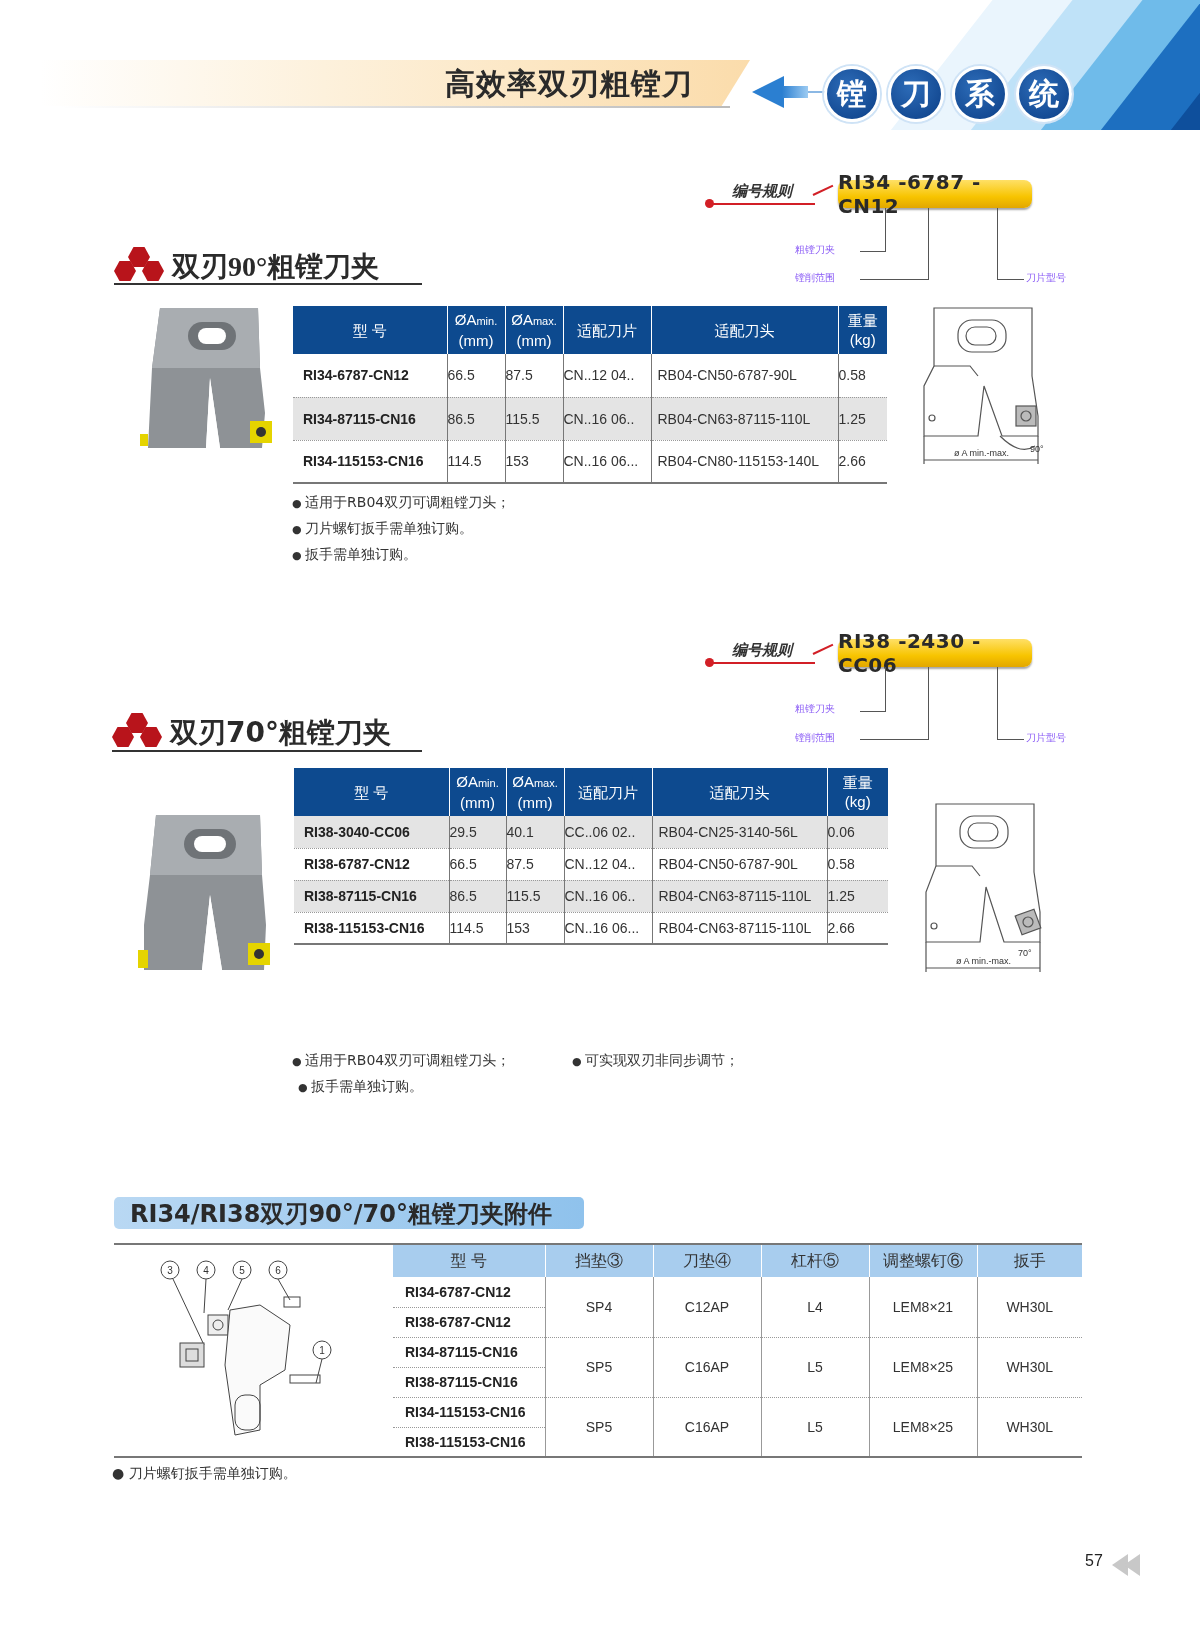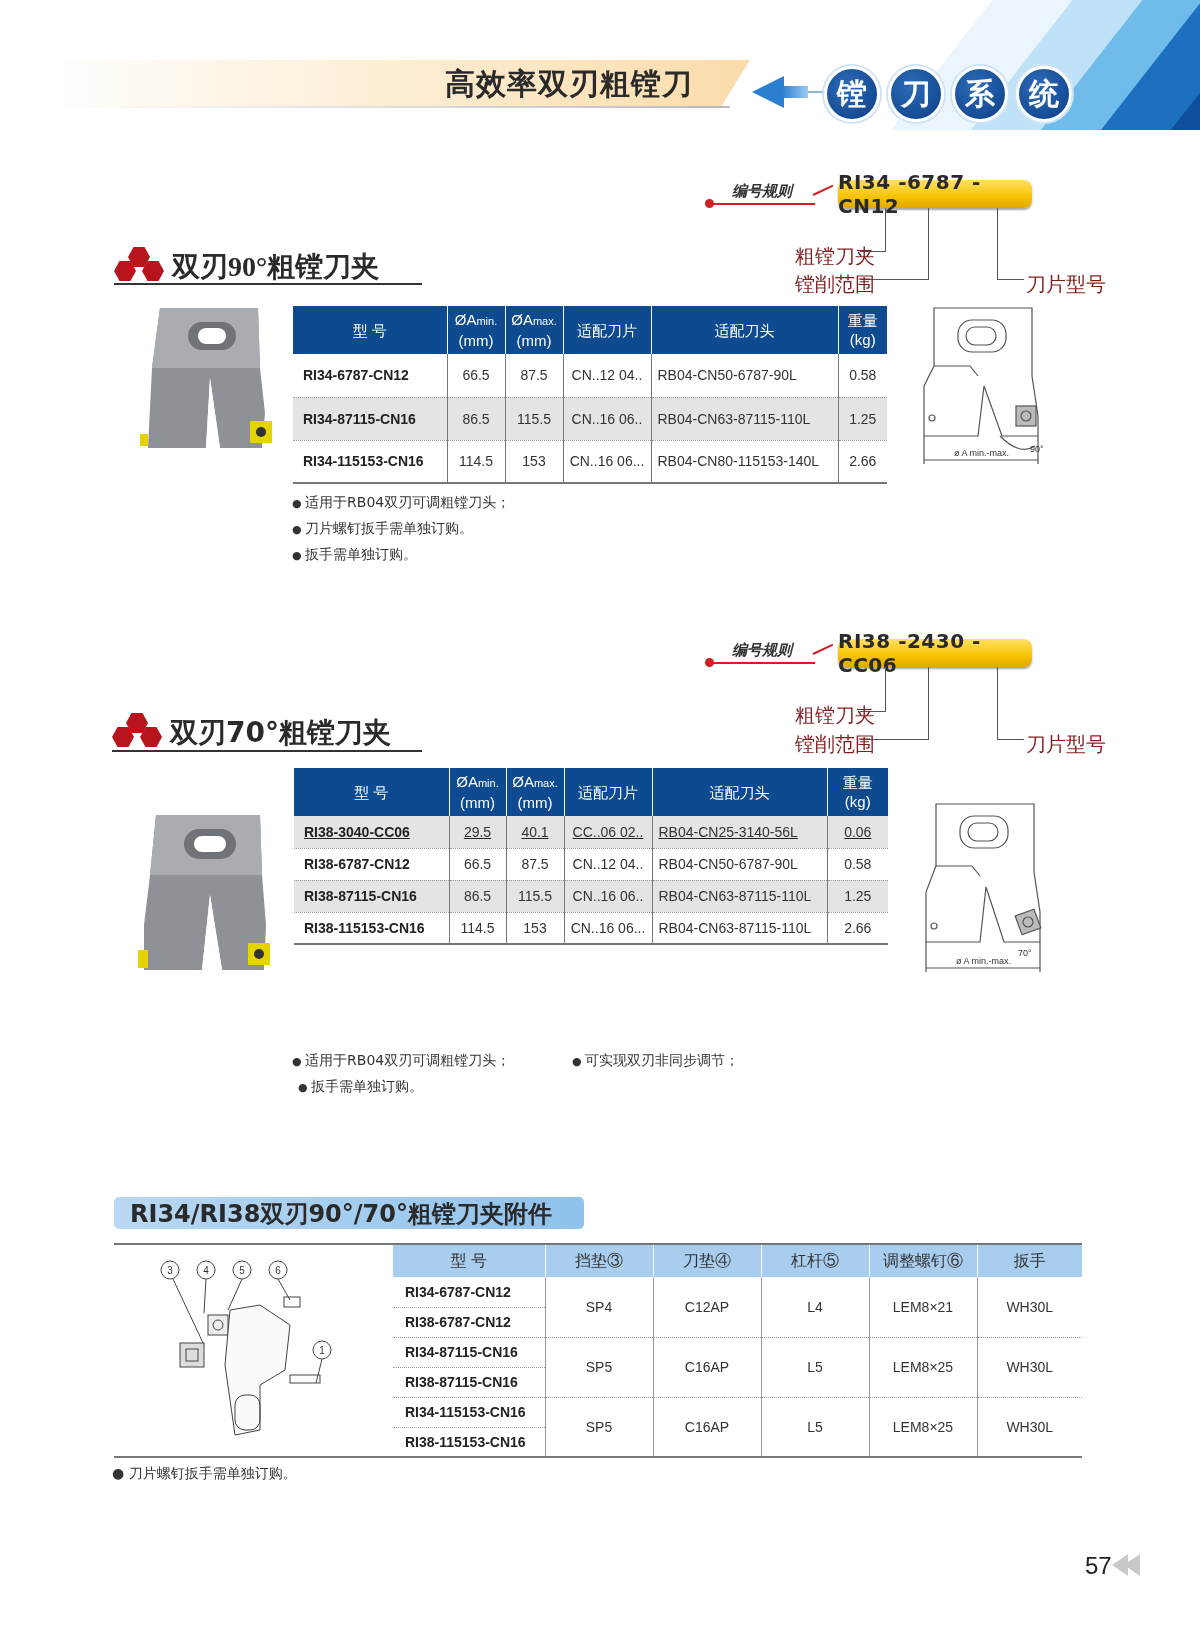--- a/index.html
+++ b/index.html
@@ -23,32 +23,32 @@
     display: flex; align-items: center; justify-content: center; top: 66px; }
 
   
   .rule-dot { width: 9px; height: 9px; border-radius: 50%; background: #d21f26; }
   .rule-red { height: 2px; background: #d21f26; }
   .rule-label { font-size: 15px; font-weight: bold; font-style: italic; color: #333; }
   .rule-pill { height: 28px; border-radius: 8px; background: linear-gradient(180deg,#ffe066,#f7c400 60%,#e2a700);
     box-shadow: 0 2px 2px rgba(0,0,0,0.35); color: #2a2a2a; font-size: 20px; font-weight: bold;
     display: flex; align-items: center; justify-content: center; letter-spacing: 0.5px; }
   .rline { background: #555; }
-  .rtext { font-size: 20px; color: #7f1d1d; }
+  .rtext { font-size: 10px; color: #8b5cf6; }
 
   
   .sec-title { font-size: 28px; font-weight: bold; color: #2a2a2a; }
   .sec-underline { height: 2px; background: #333; }
   .hex { width: 22px; height: 22px; background: #b8141b; clip-path: polygon(25% 5%,75% 5%,100% 50%,75% 95%,25% 95%,0 50%); }
 
   
   table.spec { border-collapse: collapse; font-family: "Liberation Sans", sans-serif; font-size: 14px; }
   table.spec th { background: #0d4a8f; color: #fff; font-weight: normal; font-size: 15px; line-height: 19px; border-left: 1px solid #fff; text-align: center; }
   table.spec th:first-child { border-left: none; }
-  table.spec td { text-align: center; color: #333; border-left: 1px solid #777; border-bottom: 1px dotted #999; }
+  table.spec td { text-align: left; color: #333; border-left: 1px solid #777; border-bottom: 1px dotted #999; }
   table.spec td:first-child { border-left: none; font-weight: bold; text-align: left; padding-left: 10px; color: #222; }
   table.spec tr.alt td { background: #e4e4e4; }
   table.spec tr:last-child td { border-bottom: 2px solid #777; }
   table.spec td.head-col { text-align: left; padding-left: 6px; }
   .sub { font-size: 11px; }
 
   .notes { font-size: 14px; color: #333; line-height: 24px; }
   .notes li { list-style: none; }
   .notes li::before { content: "● "; font-size: 11px; }
 
@@ -64,21 +64,21 @@
   .acc-bottom { left: 114px; top: 1456px; width: 968px; height: 2px; background: #777; }
   table.acc { border-collapse: collapse; font-family: "Liberation Sans", sans-serif; font-size: 14px; }
   table.acc th { background: #a8cdee; color: #333; font-weight: normal; font-size: 16px; height: 32px; border-left: 1px solid #fff; }
   table.acc th:first-child { border-left: none; }
   table.acc td { text-align: center; color: #333; border-left: 1px solid #999; }
   table.acc td.model { text-align: left; padding-left: 12px; font-weight: bold; border-left: none; height: 30px; color: #222; }
   table.acc tr.top td.model { border-bottom: 1px dotted #999; }
   table.acc tr.grp-end td { border-bottom: 1px dotted #999; }
   .acc-note { left: 112px; top: 1465px; font-size: 14px; color: #333; }
 
-  .pg-num { left: 1085px; top: 1552px; font-size: 24px; color: #222; font-family: "Liberation Sans", sans-serif; }
+  .pg-num { left: 1085px; top: 1552px; font-size: 16px; color: #222; font-family: "Liberation Sans", sans-serif; }
   .pg-arrow { width: 0; height: 0; border-top: 11px solid transparent; border-bottom: 11px solid transparent; border-right: 16px solid #c8c8c8; }
 </style>
 </head>
 <body>
 
 <div class="abs stripes">
   <div class="stripe" style="left:150px;width:90px;background:#eaf5fd;"></div>
   <div class="stripe" style="left:230px;width:80px;background:#bfe2f8;"></div>
   <div class="stripe" style="left:300px;width:70px;background:#6fbbea;"></div>
   <div class="stripe" style="left:360px;width:80px;background:#1d6fc0;"></div>
@@ -248,21 +248,21 @@
     </colgroup>
   <tbody>
       <tr style="height:48px;">
     <th>型  号</th>
     <th><span>ØA</span><span class="sub">min.</span><br><span>(mm)</span></th>
     <th><span>ØA</span><span class="sub">max.</span><br><span>(mm)</span></th>
     <th>适配刀片</th>
     <th>适配刀头</th>
     <th><span>重量</span><br><span>(kg)</span></th>
   </tr>
-  <tr class="alt" style="height:32px;text-decoration:underline;">
+  <tr class="alt" style="height:32px;">
     <td>RI38-3040-CC06</td>
     <td>29.5</td>
     <td>40.1</td>
     <td>CC..06 02..</td>
     <td class="head-col">RB04-CN25-3140-56L</td>
     <td>0.06</td>
   </tr>
   <tr style="height:32px;">
     <td>RI38-6787-CN12</td>
     <td>66.5</td>

